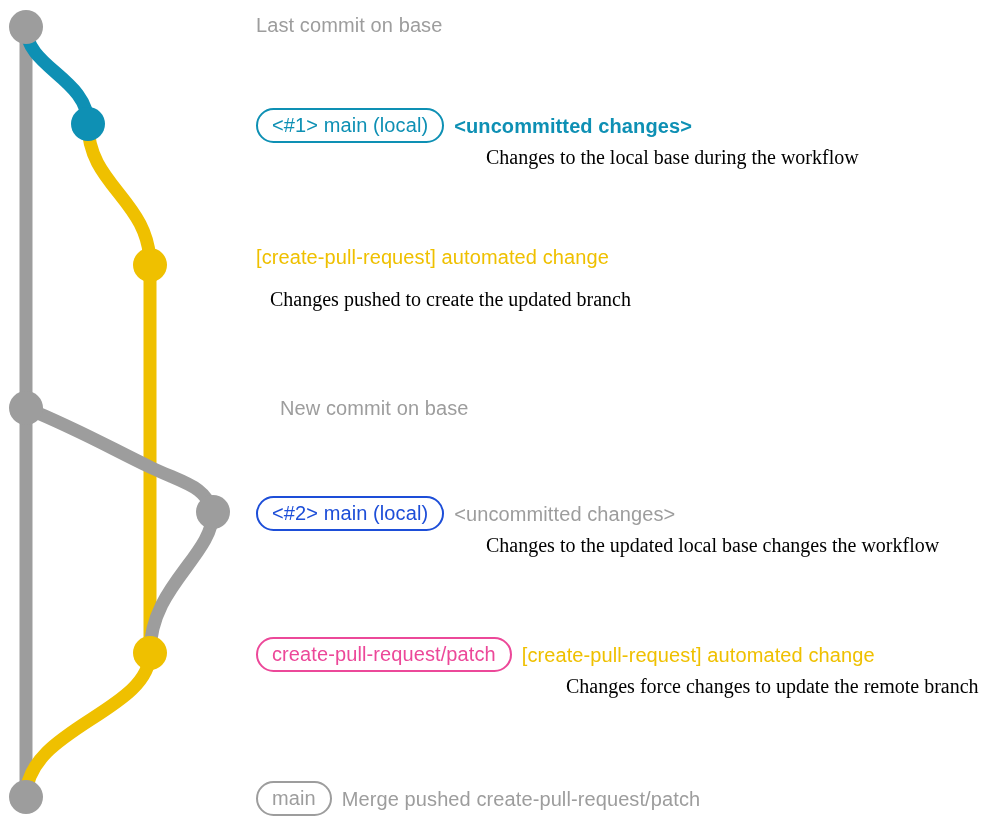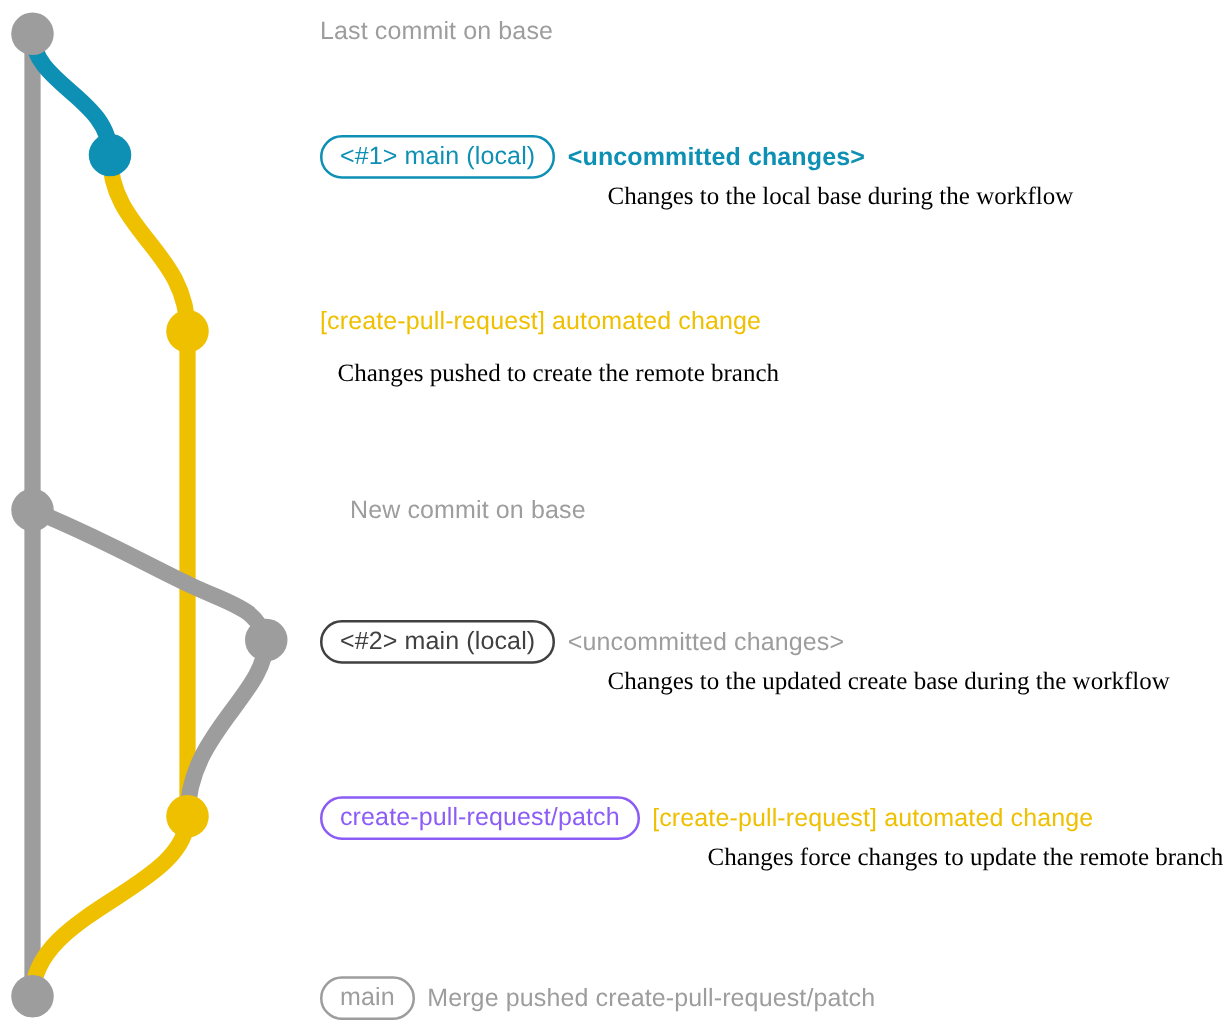--- a/index.html
+++ b/index.html
@@ -119,34 +119,34 @@
 
     <div class="row-line" style="left:256px; top:108px;">
       <span class="ref-pill bold" style="color:#0e90b4;">&lt;#1&gt; main (local)</span>
       <span class="subject bold gap-8" style="color:#0e90b4;">&lt;uncommitted changes&gt;</span>
     </div>
     <div class="note" style="left:486px; top:146px;">Changes to the local base during the workflow</div>
 
     <div class="row-line" style="left:256px; top:245px;">
       <span class="subject" style="color:#efc000;">[create-pull-request] automated change</span>
     </div>
-    <div class="note" style="left:270px; top:288px;">Changes pushed to create the remote branch</div>
+    <div class="note" style="left:270px; top:288px;">Changes pushed to create the updated branch</div>
 
     <div class="row-line" style="left:256px; top:396px;">
       <span class="subject" style="color:#9d9d9d;margin-left:24px;">New commit on base</span>
     </div>
 
     <div class="row-line" style="left:256px; top:496px;">
-      <span class="ref-pill" style="color:#404040;">&lt;#2&gt; main (local)</span>
+      <span class="ref-pill" style="color:#1d4ed8;">&lt;#2&gt; main (local)</span>
       <span class="subject gap-8" style="color:#9d9d9d;">&lt;uncommitted changes&gt;</span>
     </div>
-    <div class="note" style="left:486px; top:534px;">Changes to the updated create base during the workflow</div>
+    <div class="note" style="left:486px; top:534px;">Changes to the updated local base changes the workflow</div>
 
     <div class="row-line" style="left:256px; top:637px;">
-      <span class="ref-pill" style="color:#8b5cf6;">create-pull-request/patch</span>
+      <span class="ref-pill" style="color:#ec4899;">create-pull-request/patch</span>
       <span class="subject gap-8" style="color:#efc000;">[create-pull-request] automated change</span>
     </div>
     <div class="note" style="left:566px; top:675px;">Changes force changes to update the remote branch</div>
 
     <div class="row-line" style="left:256px; top:781px;align-items:center;">
       <span class="ref-pill" style="color:#9d9d9d;">main</span>
       <span class="subject gap-8" style="color:#9d9d9d;">Merge pushed create-pull-request/patch</span>
     </div>
 
   </div>

